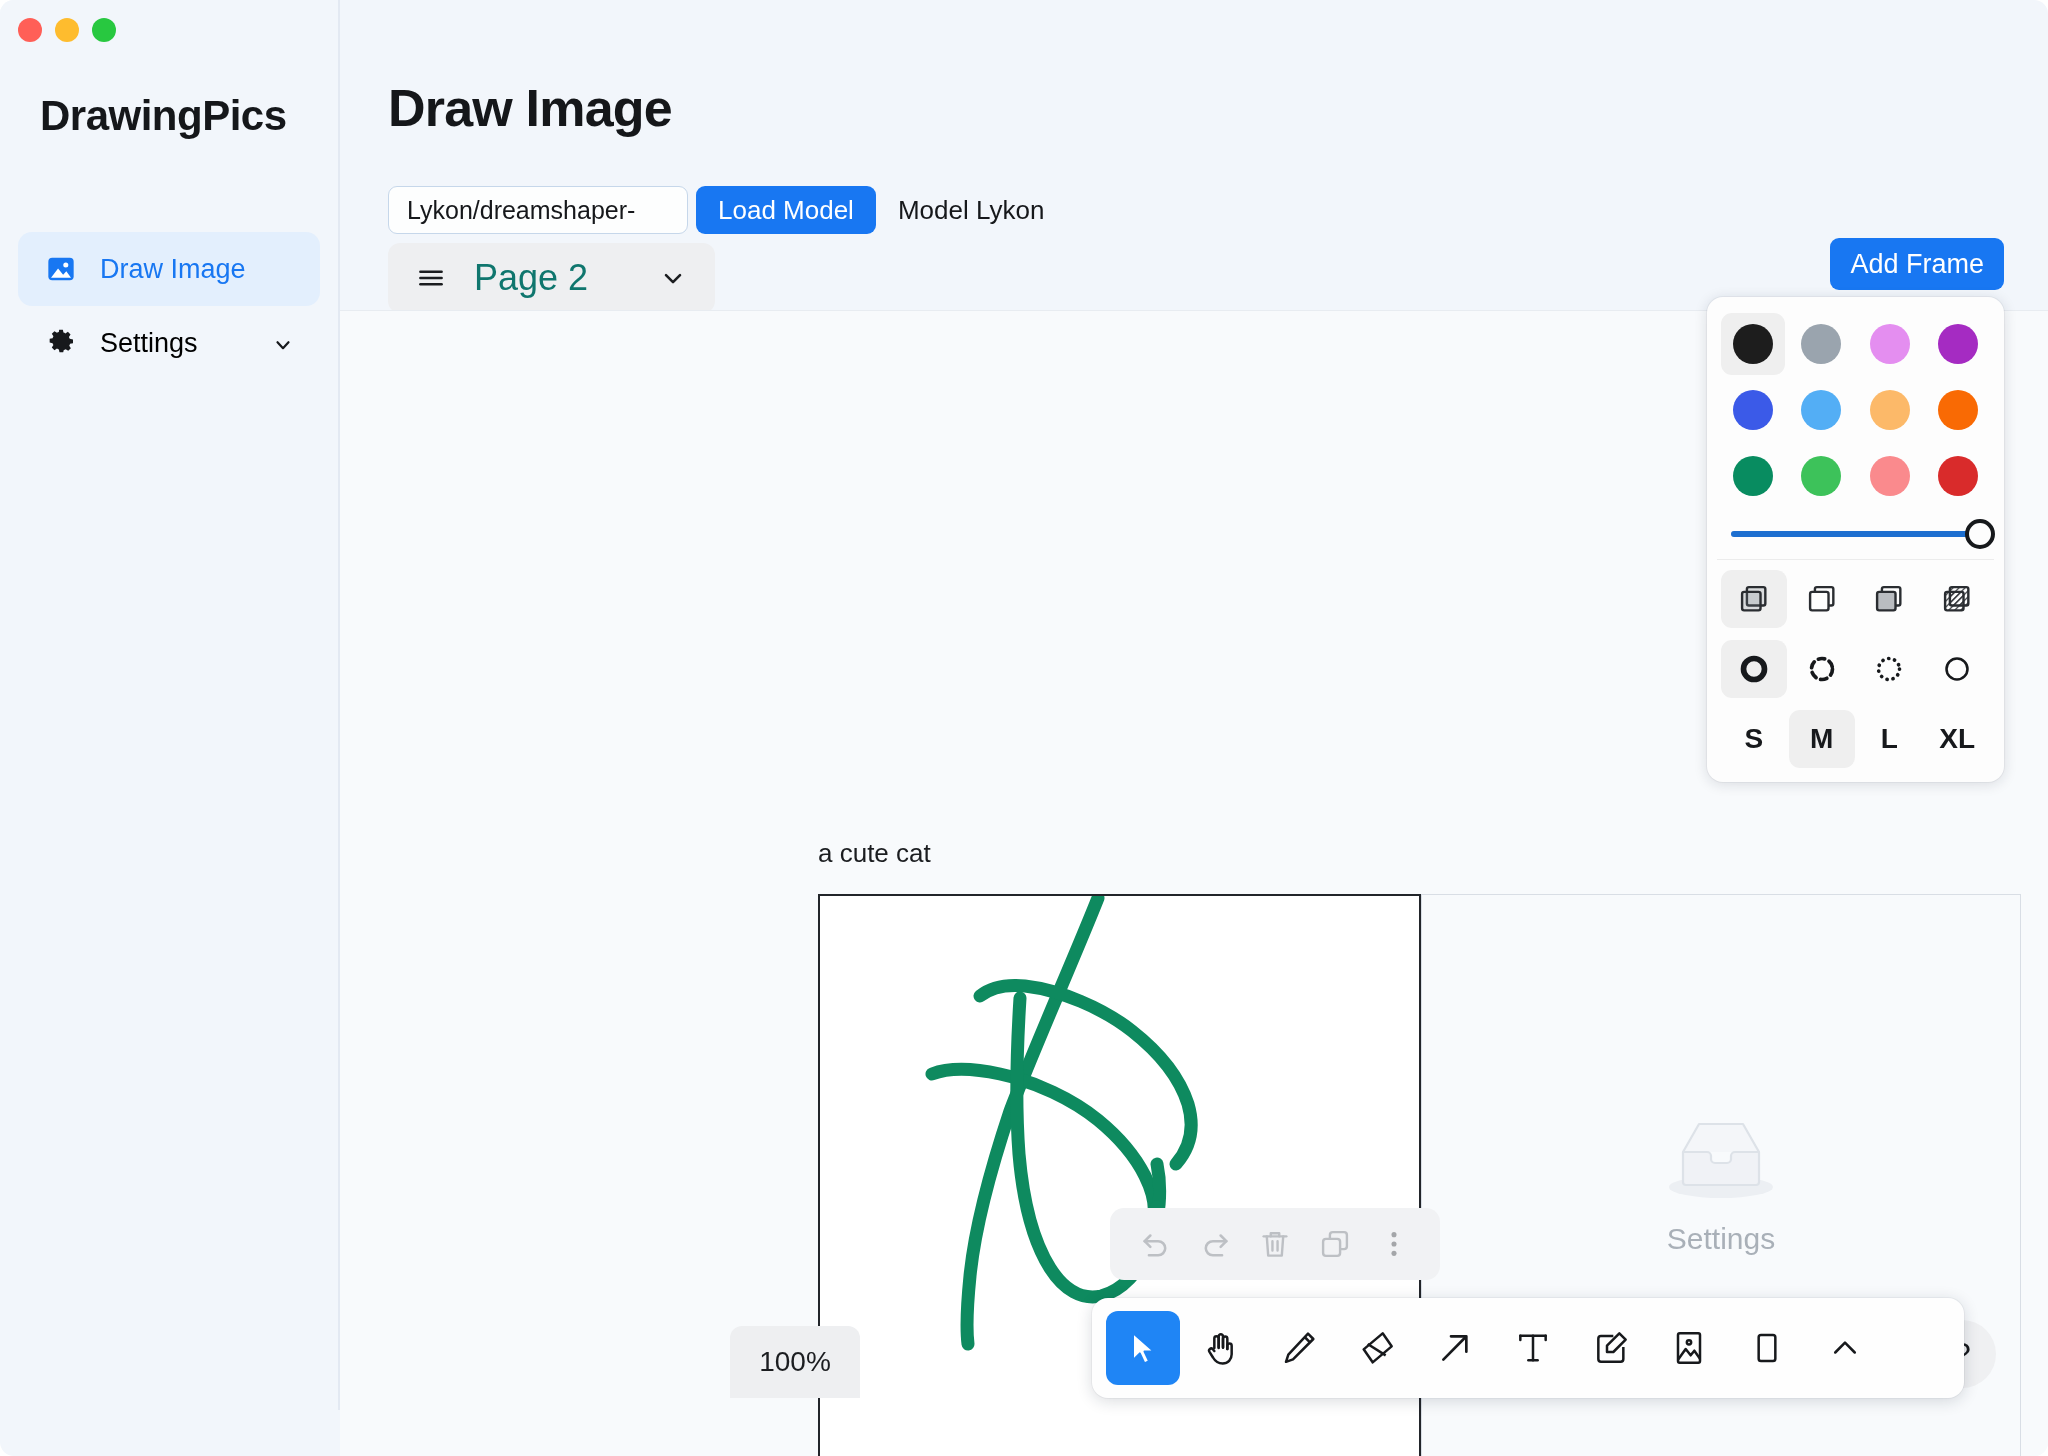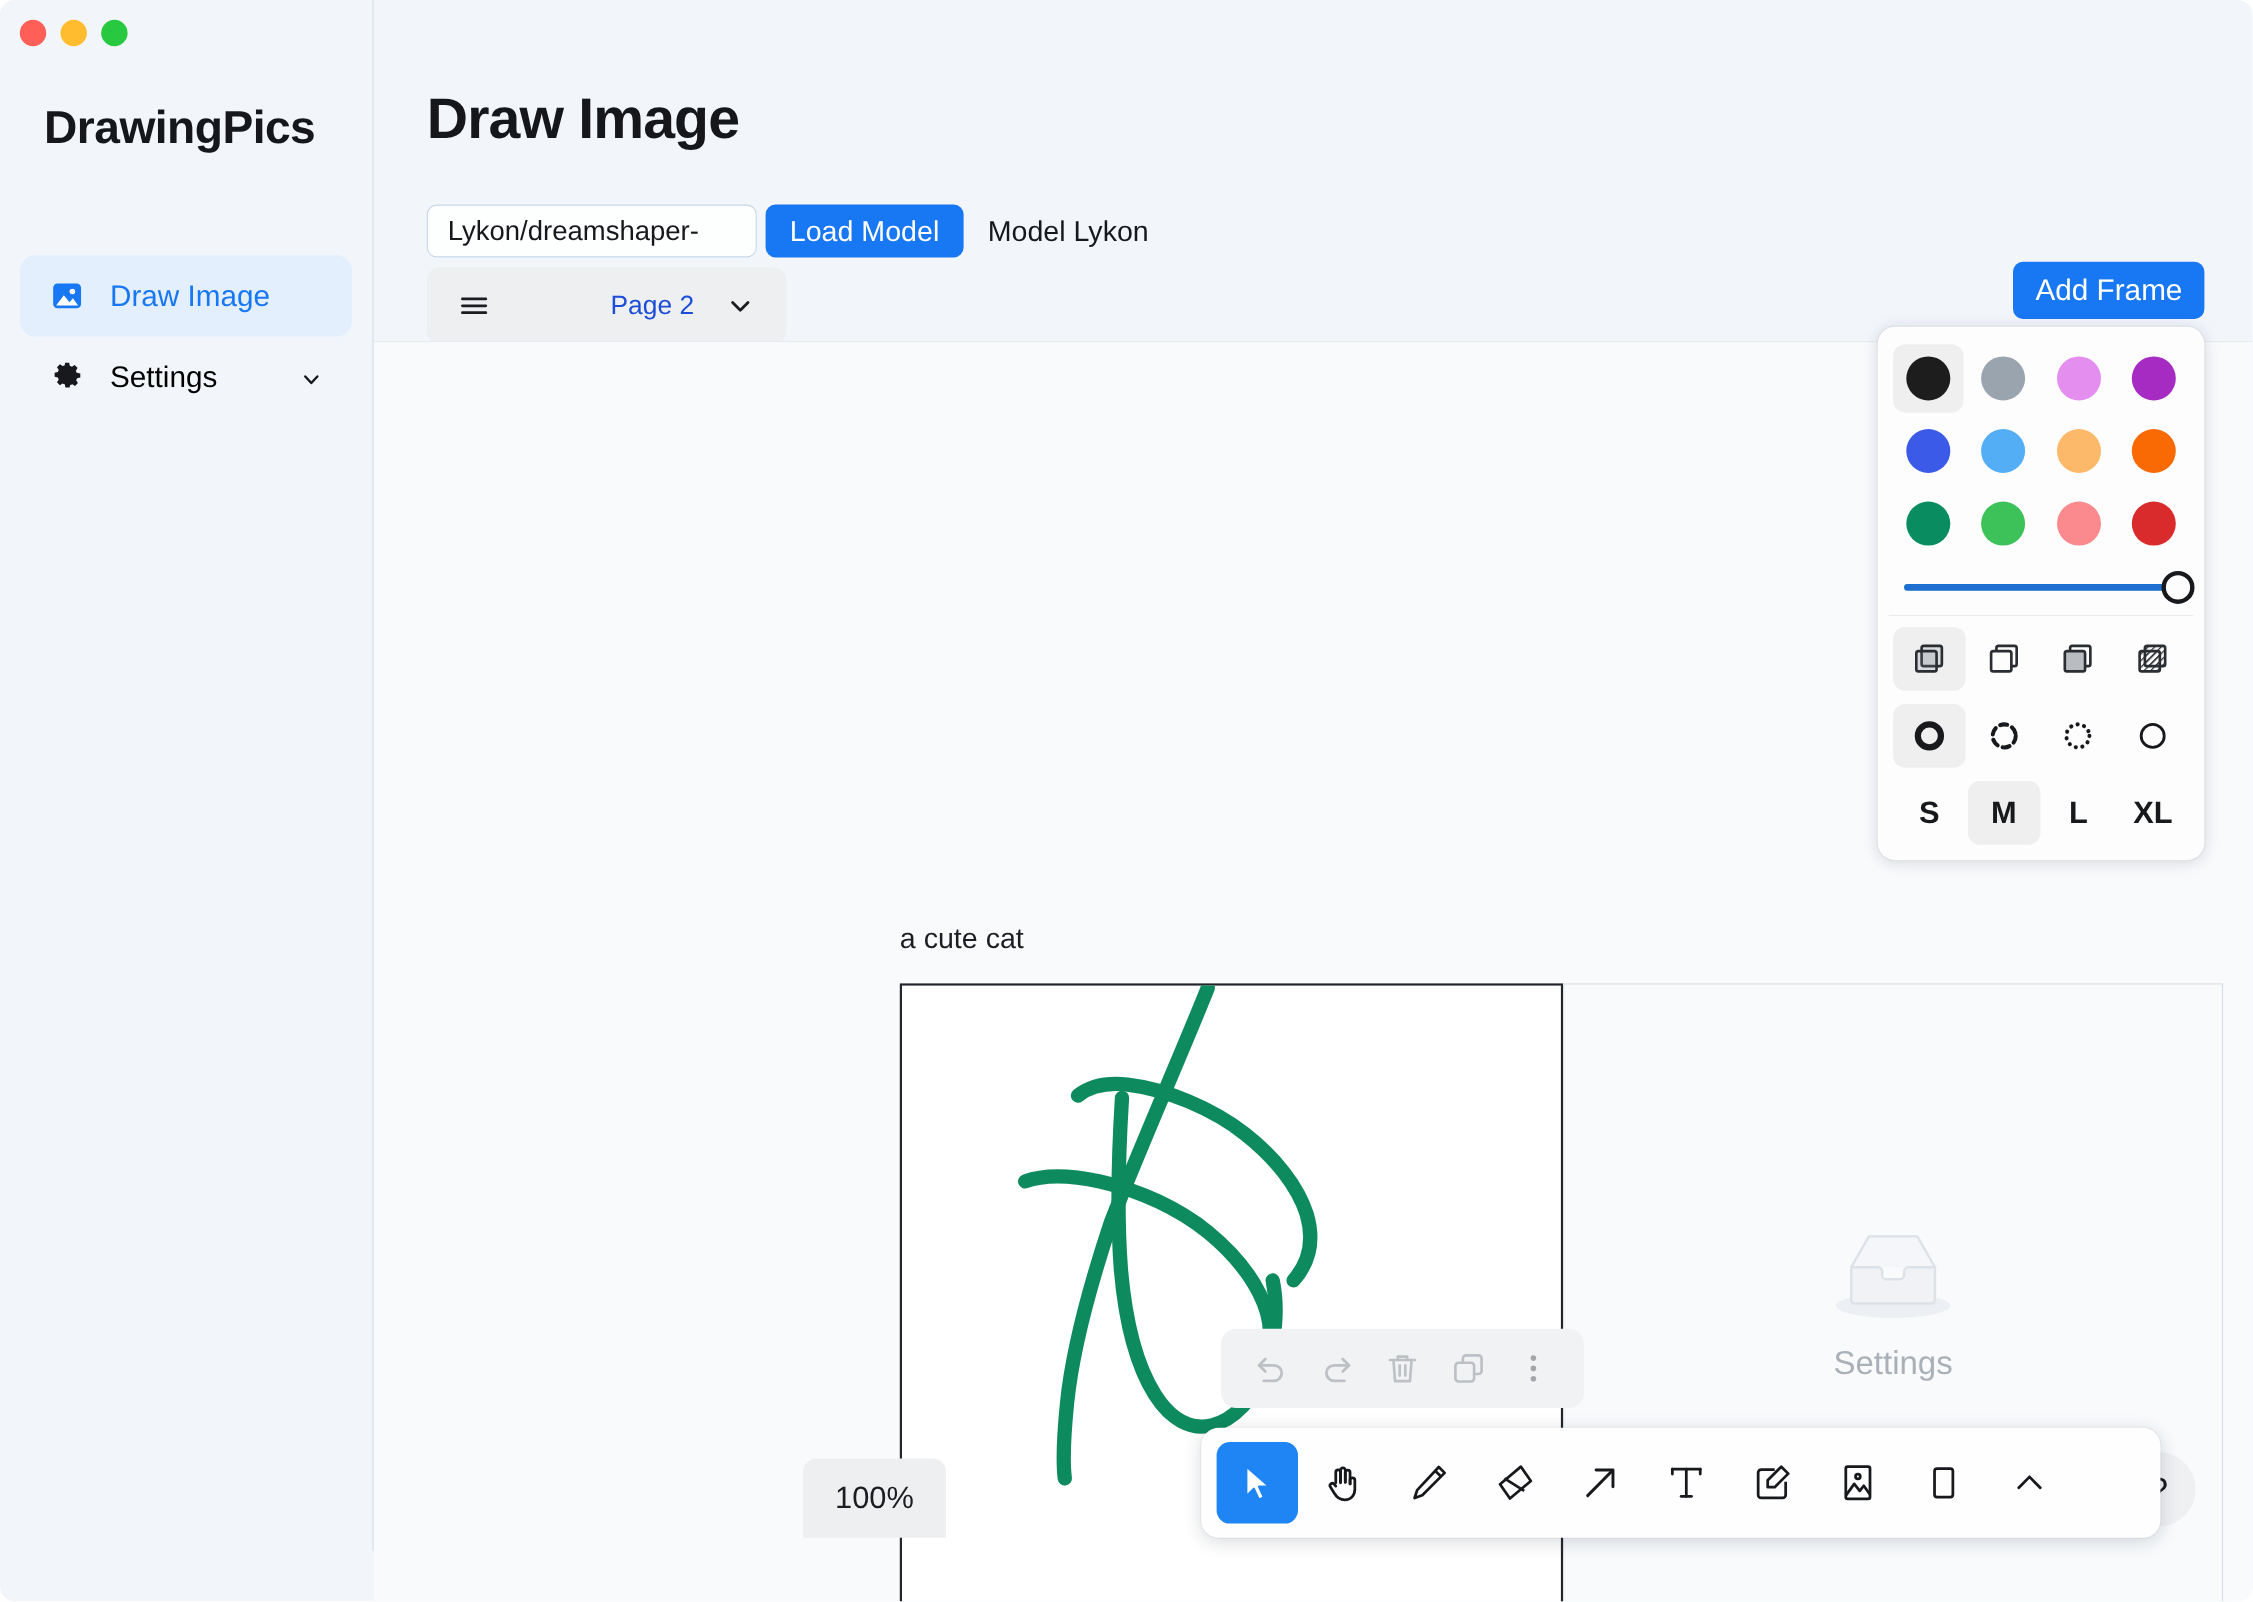--- a/index.html
+++ b/index.html
@@ -89,21 +89,21 @@
 
   
   .page-pill {
     position: absolute; top: 243px; left: 48px;
     width: 327px; height: 70px;
     background: #eeeff1; border-radius: 12px;
     display: flex; align-items: center; gap: 28px;
     padding: 0 28px; cursor: pointer;
   }
   .page-pill .menu-ic { width: 30px; height: 30px; }
-  .page-pill .page-label { flex: 1; font-size: 24px; color: #1d4ed8; text-align: right; }
+  .page-pill .page-label { flex: 1; font-size: 36px; color: #0f766e; }
   .page-pill .dd-chev { width: 28px; height: 28px; }
 
   
   .board {
     position: absolute; top: 310px; left: 0;
     width: 1708px; height: 1146px;
     background: #f8fafc;
     border-top: 1px solid #e8ecf1;
   }
 

